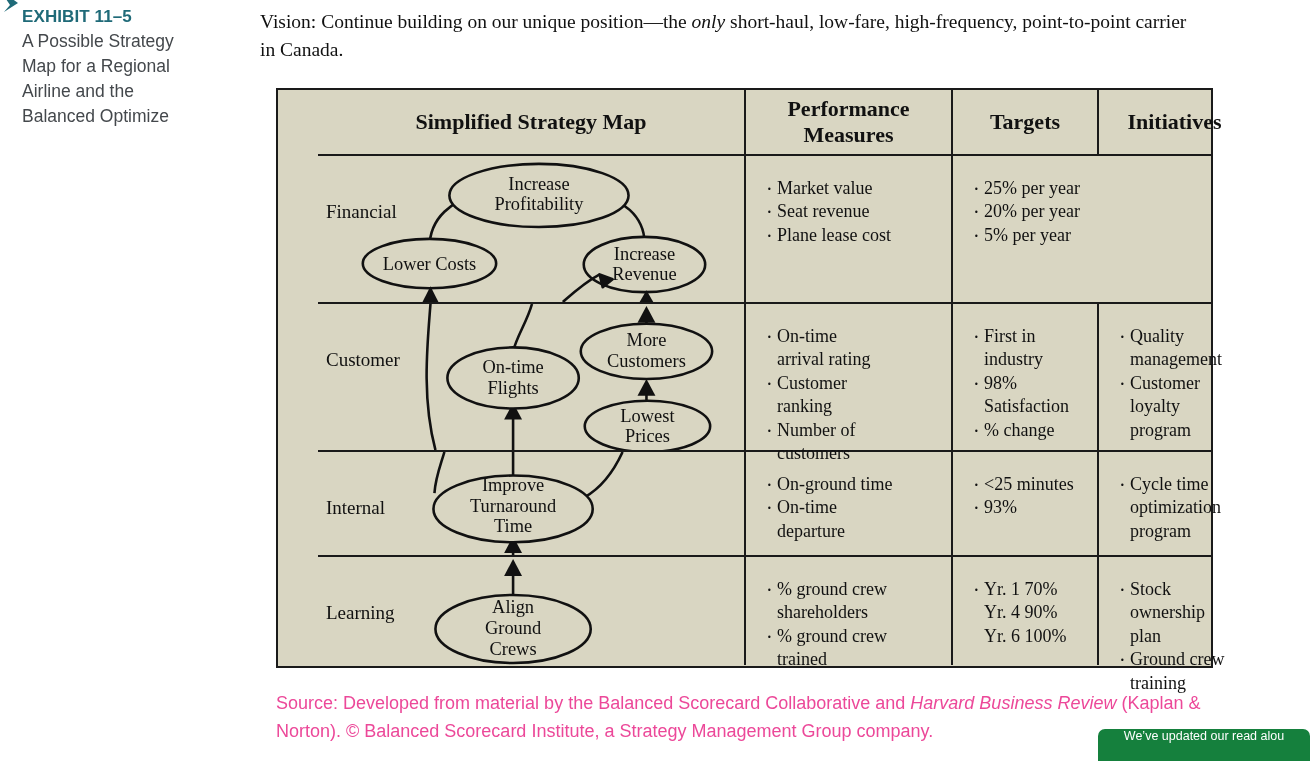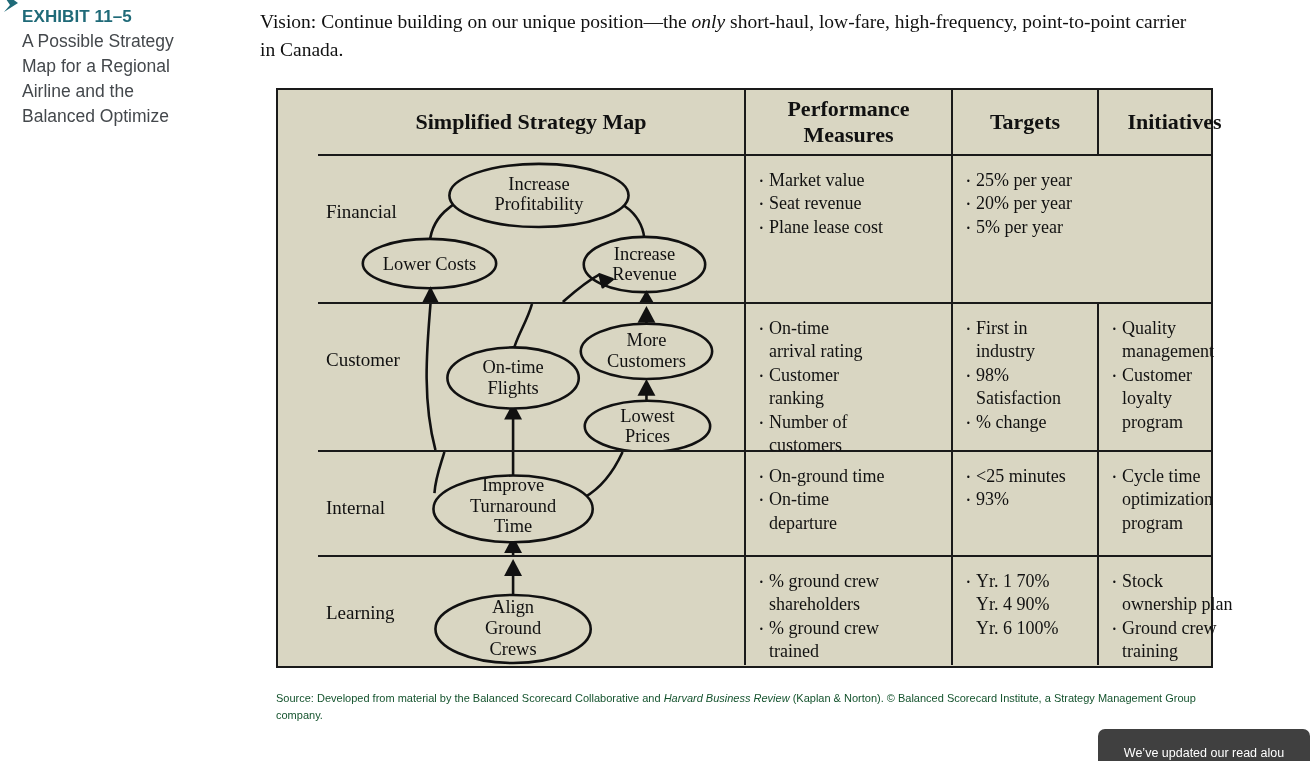--- a/index.html
+++ b/index.html
@@ -74,46 +74,46 @@
   .map-canvas{position:absolute;left:0;top:0;width:100%;height:100%;}
   .map-canvas text{
     font-family:"Liberation Serif",serif;
     font-size:18.5px;fill:#111;text-anchor:middle;
   }
   .map-canvas ellipse{fill:#d9d6c2;stroke:#111;stroke-width:2.6;}
   .map-canvas path.conn{fill:none;stroke:#111;stroke-width:2.6;}
 
   
   ul.bul{
-    list-style:none;margin:4px;padding:9px 6px 0 8px;
+    list-style:none;margin:12px;padding:9px 6px 0 8px;
     font-size:18px;line-height:1.3;
   }
   ul.bul li{
     position:relative;padding-left:11px;margin-bottom:0px;
   }
   ul.bul li:before{
     content:"\00B7";position:absolute;left:0px;top:-1px;
     font-size:20px;line-height:1.3;
   }
   ul.bul li.nobullet{padding-left:11px;}
   ul.bul li.nobullet:before{content:"";}
   
   #source{
     position:absolute;left:276px;top:690px;width:940px;
-    font-size:11px;line-height:1.55;color:#14532d;
+    font-size:18px;line-height:1.55;color:#ec4899;
   }
   #source i{font-style:italic;}
   
   #toast{
     position:absolute;right:0px;bottom:0px;
     width:212px;height:32px;
-    background:#404040;border-radius:7px 7px 0 0;
+    background:#15803d;border-radius:7px 7px 0 0;
     color:#ffffff;font-size:12.5px;
     display:flex;align-items:flex-end;justify-content:center;
-    padding-bottom:1px;box-sizing:border-box;
+    padding-bottom:18px;box-sizing:border-box;
     overflow:hidden;white-space:nowrap;
   }
 </style>
 </head>
 <body>
 
 <svg id="nav-arrow" viewBox="0 0 34 30">
   <path d="M2 -6 L20 7 L6 16 L12 9 Z" fill="#1f6a78"></path>
 </svg>
 

